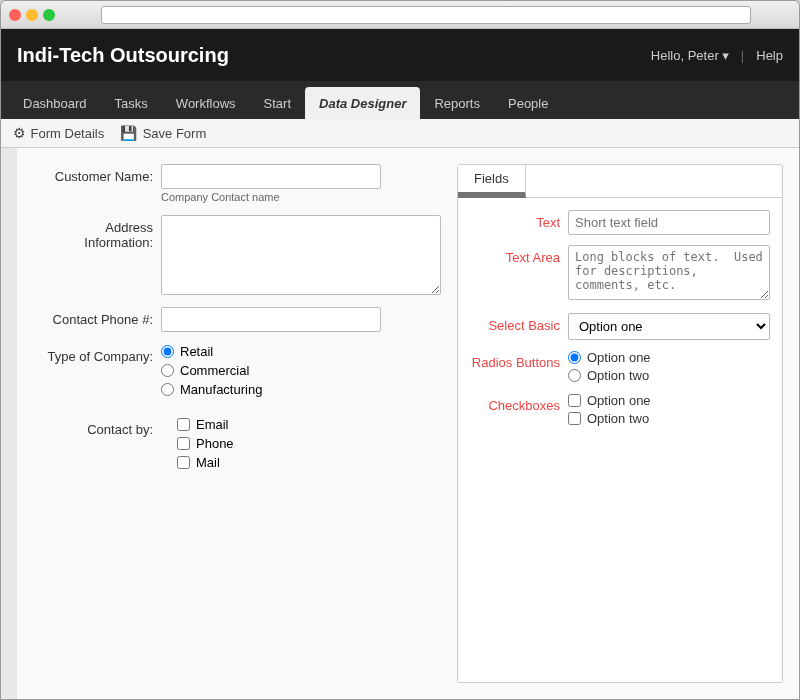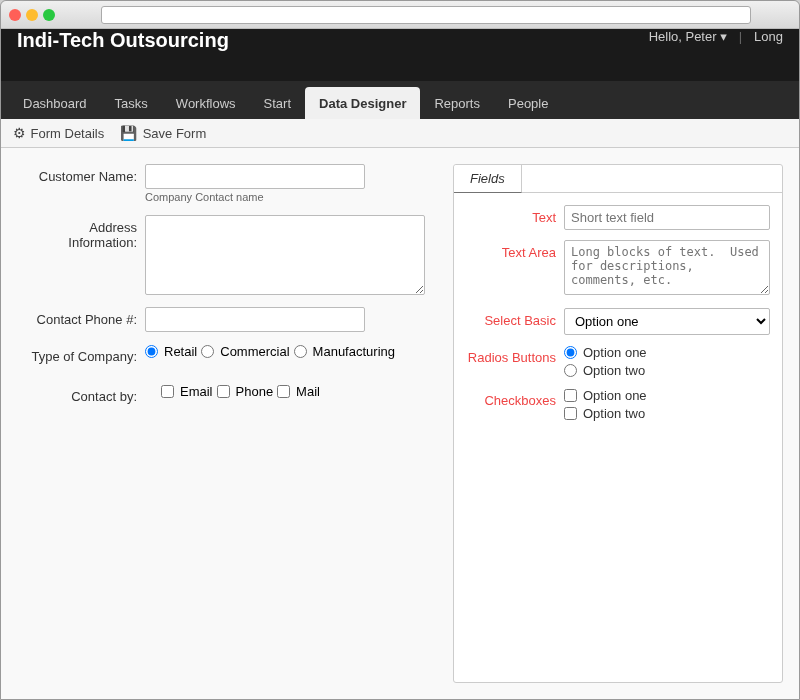--- a/index.html
+++ b/index.html
@@ -44,21 +44,21 @@
       border: 1px solid #aaa;
       border-radius: 3px;
       margin: 0 40px;
     }
 
     
     .app-header {
       background: #1a1a1a;
       color: white;
       display: flex;
-      align-items: flex-start;
+      align-items: center;
       justify-content: space-between;
       padding: 0 16px;
       height: 52px;
     }
     .app-title {
       font-size: 20px;
       font-weight: bold;
       color: white;
     }
     .header-right {
@@ -86,20 +86,21 @@
       font-size: 13px;
       border-radius: 4px 4px 0 0;
       height: 32px;
       display: flex;
       align-items: center;
     }
     .nav-item.active {
       background: #f0f0f0;
       color: #333;
       font-weight: bold;
+      font-style: italic;
     }
 
     
     .toolbar {
       background: #f5f5f5;
       border-bottom: 1px solid #ccc;
       padding: 6px 12px;
       display: flex;
       gap: 16px;
       align-items: center;
@@ -115,20 +116,21 @@
     .toolbar-icon { font-size: 14px; }
 
     
     .main-content {
       display: flex;
       flex: 1;
       overflow: hidden;
       background: #f9f9f9;
       padding: 16px;
       gap: 16px;
+      margin-left: 16px;
     }
 
     
     .left-panel {
       flex: 1;
       display: flex;
       flex-direction: column;
       gap: 12px;
     }
 
@@ -168,21 +170,21 @@
       font-size: 13px;
       width: 280px;
       height: 80px;
       background: white;
       resize: both;
     }
 
     
     .radio-group, .checkbox-group {
       display: flex;
-      flex-direction: row;
+      flex-direction: column;
       gap: 4px;
     }
     .radio-item, .checkbox-item {
       display: flex;
       align-items: center;
       gap: 6px;
       font-size: 13px;
     }
     .radio-item input, .checkbox-item input {
       width: auto;
@@ -205,23 +207,22 @@
       padding: 6px 16px;
       font-size: 13px;
       color: #333;
       cursor: pointer;
       border-right: 1px solid #ccc;
       background: #f5f5f5;
       border-radius: 3px 0 0 0;
     }
     .fields-tab.active {
       background: white;
-      border-bottom: 1px solid #737373;
+      border-bottom: 6px solid #737373;
       margin-bottom: -1px;
-      font-style: italic;
     }
 
     .fields-content {
       padding: 12px;
       display: flex;
       flex-direction: column;
       gap: 10px;
     }
     .field-row {
       display: flex;
@@ -299,21 +300,21 @@
       <div class="tl tl-green"></div>
     </div>
     <div class="url-bar"></div>
   </div>
 
   <div class="app-header">
     <span class="app-title">Indi-Tech Outsourcing</span>
     <div class="header-right">
       <span class="header-user">Hello, Peter ▾</span>
       <span class="header-sep">|</span>
-      <span class="header-help">Long</span>
+      <span class="header-help">Help</span>
     </div>
   </div>
 
   <div class="nav-bar">
     <div class="nav-item">Dashboard</div>
     <div class="nav-item">Tasks</div>
     <div class="nav-item">Workflows</div>
     <div class="nav-item">Start</div>
     <div class="nav-item active">Data Designer</div>
     <div class="nav-item">Reports</div>

